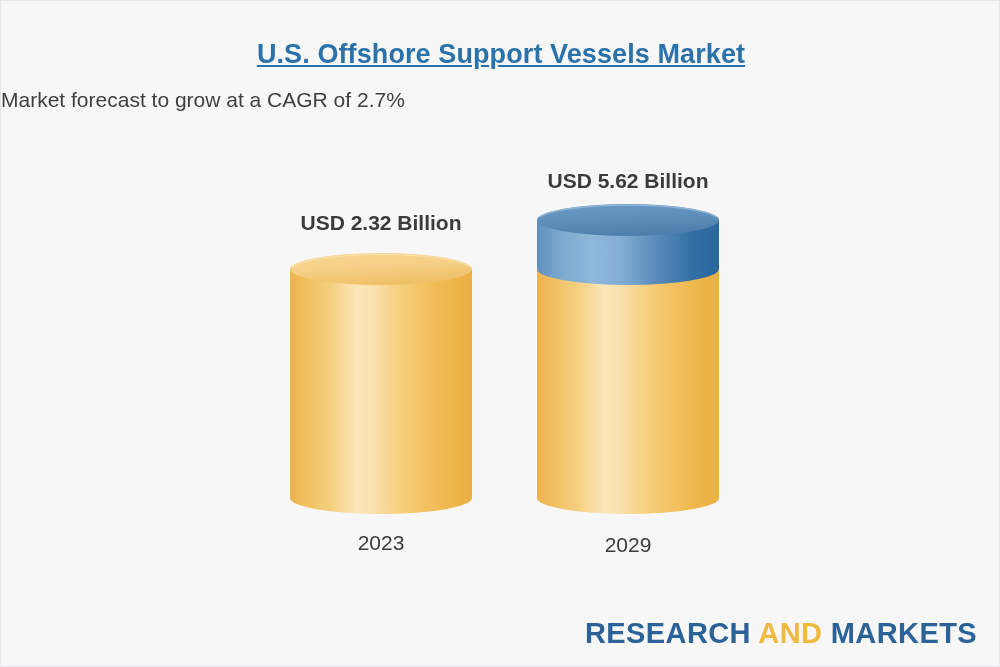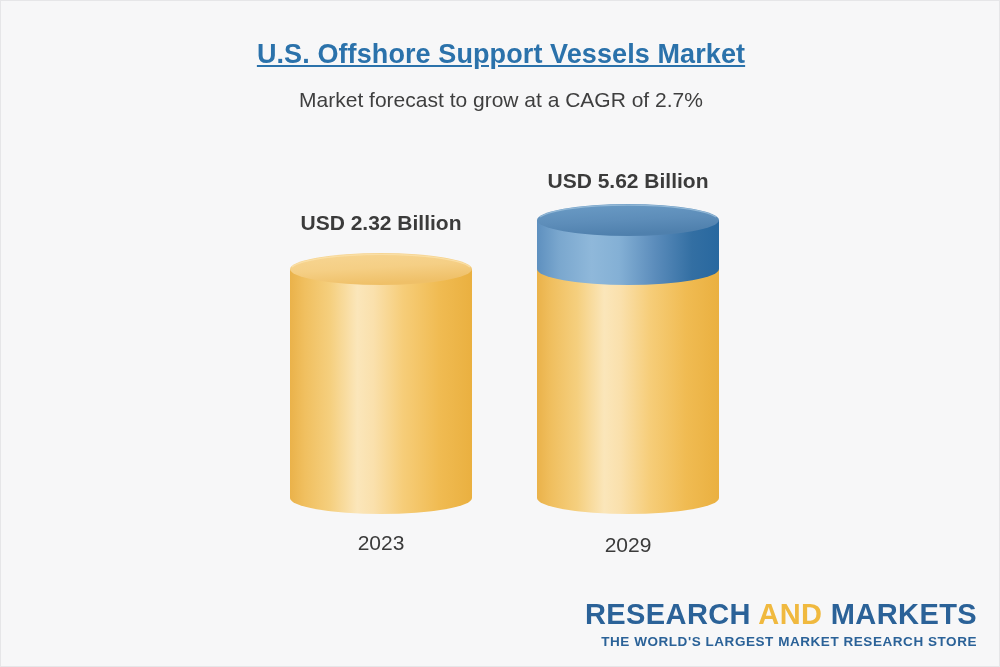--- a/index.html
+++ b/index.html
@@ -33,21 +33,21 @@
     font-weight: bold;
     color: #2b72ab;
     letter-spacing: 0.1px;
     text-decoration: underline;
   }
   .chart-subtitle {
     position: absolute;
     top: 87px;
     left: 0;
     width: 1000px;
-    text-align: center;
+    text-align: left;
     font-size: 21px;
     font-weight: normal;
     color: #3f3f3f;
   }
 
   
   .plot {
     position: absolute;
     left: 0;
     top: 0;
@@ -219,16 +219,15 @@
       </div>
 
       <div class="cat-label">2029</div>
     </div>
 
   </div>
 
 
   <div class="logo">
     <div class="logo-main"><span>RESEARCH </span><span class="logo-and">AND</span><span> MARKETS</span></div>
-    <div class="logo-tag">THE WORLD'S LARGEST MARKET RESEARCH STORE</div>
   </div>
 
 </div>
 
 </body></html>

